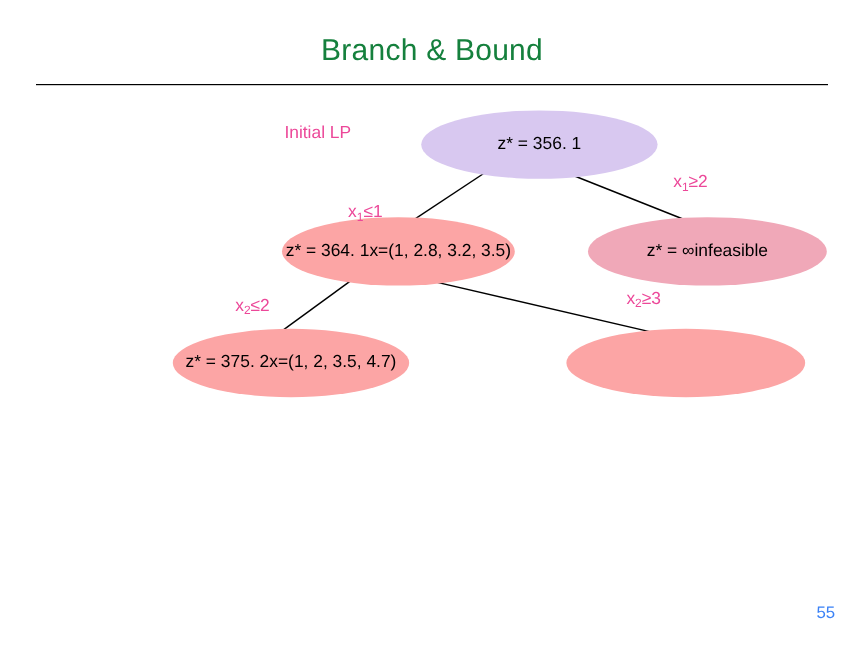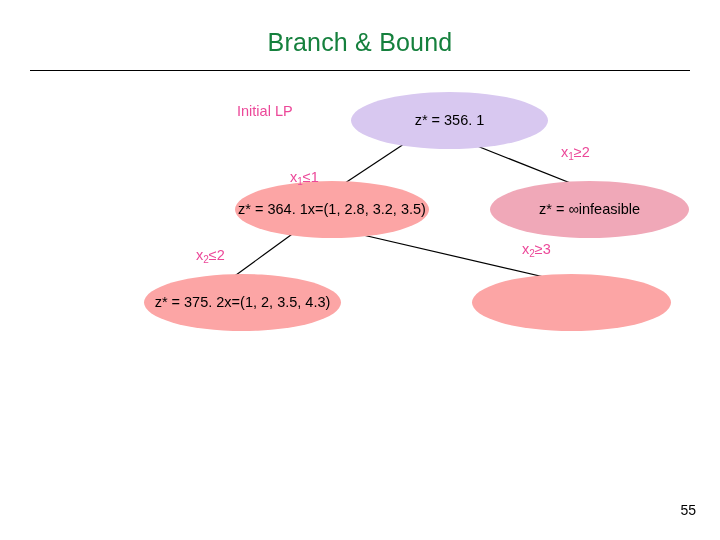--- a/index.html
+++ b/index.html
@@ -73,21 +73,21 @@
     font-size: 10px;
     vertical-align: baseline;
     position: relative;
     top: 3px;
   }
   #page-number {
     position: absolute;
     right: 24px;
     bottom: 22px;
     font-size: 14px;
-    color: #000000;
+    color: #3b82f6;
   }
   svg#edges {
     position: absolute;
     left: 0;
     top: 0;
     width: 720px;
     height: 540px;
   }
 </style>
 </head>
@@ -114,21 +114,21 @@
     <div class="line">x=(1, 2.8, 3.2, 3.5)</div>
   </div>
 
   <div class="node node-pink" style="left:490px; top:181px; width:199px; height:57px;">
     <div class="line">z* = ∞</div>
     <div class="line">infeasible</div>
   </div>
 
   <div class="node node-blue" style="left:144px; top:274px; width:197px; height:57px;">
     <div class="line">z* = 375. 2</div>
-    <div class="line">x=(1, 2, 3.5, 4.3)</div>
+    <div class="line">x=(1, 2, 3.5, 4.7)</div>
   </div>
 
   <div class="node node-blue" style="left:472px; top:274px; width:199px; height:57px;">
     <div class="line"></div>
     <div class="line"></div>
   </div>
 
   <div class="label" style="left:237px; top:103px;">
     <span>Initial LP</span>
   </div>

